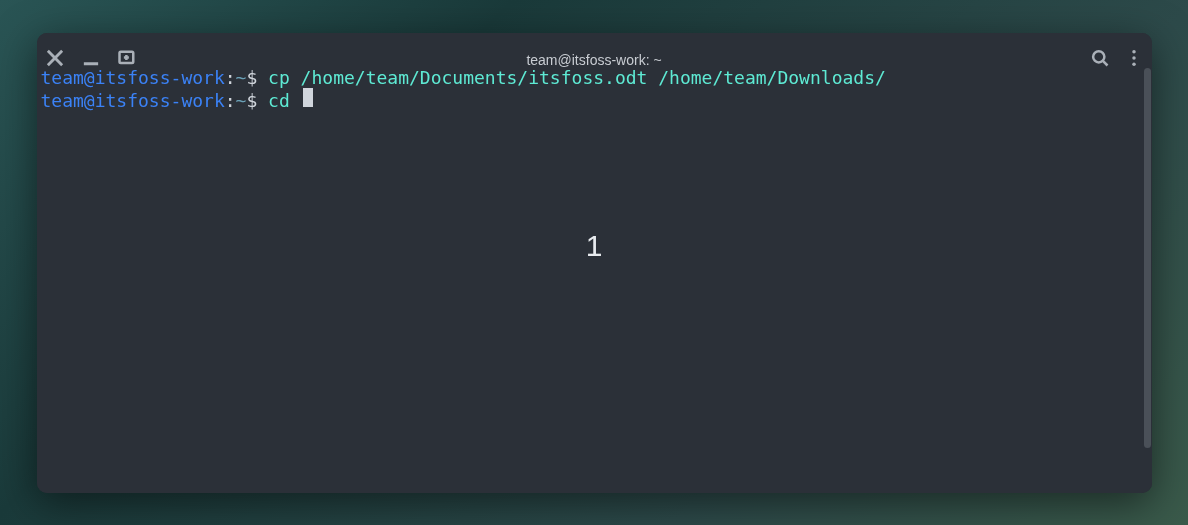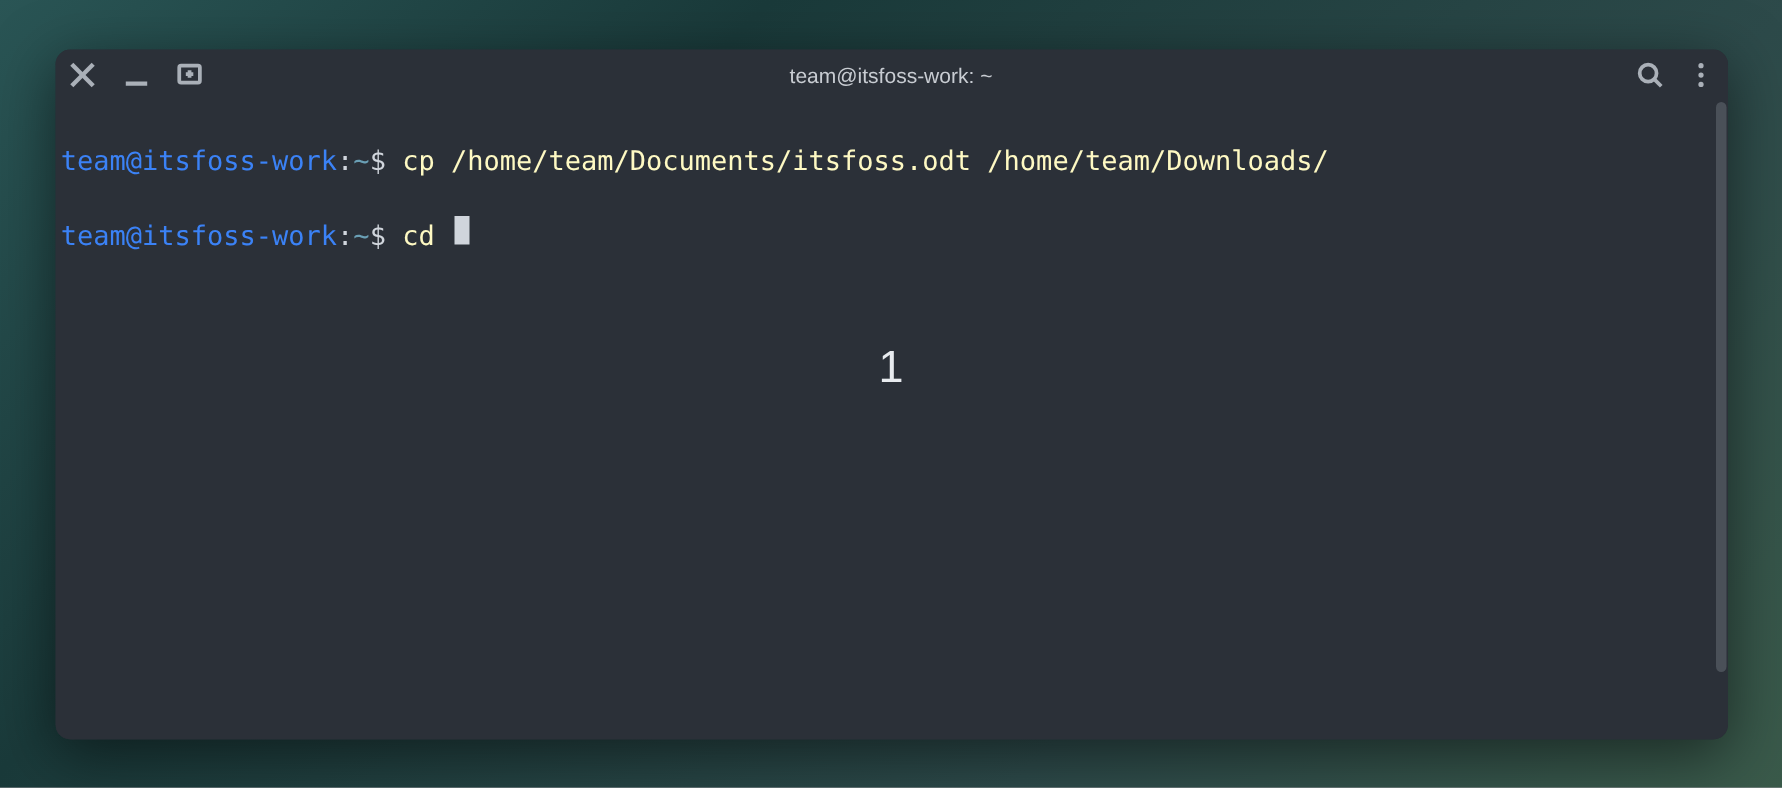--- a/index.html
+++ b/index.html
@@ -27,21 +27,21 @@
       overflow: hidden;
       box-shadow: 0 10px 40px rgba(0,0,0,0.5);
       display: flex;
       flex-direction: column;
     }
     
     .titlebar {
       height: 35px;
       background: #2b3038;
       display: flex;
-      align-items: center;
+      align-items: flex-end;
       padding: 0 8px;
       position: relative;
     }
     
     .titlebar-left {
       display: flex;
       align-items: center;
       gap: 16px;
     }
     
@@ -100,22 +100,21 @@
     
     .prompt-path {
       color: #6a9fb5;
     }
     
     .prompt-dollar {
       color: #d0d5dc;
     }
     
     .command-text {
-      color: #fef9c3;
-      margin-top: 30px;
+      color: #5eead4;
     }
     
     .cursor-block {
       display: inline-block;
       width: 10px;
       height: 19px;
       background: #d0d5dc;
       vertical-align: text-bottom;
       margin-left: 2px;
     }

